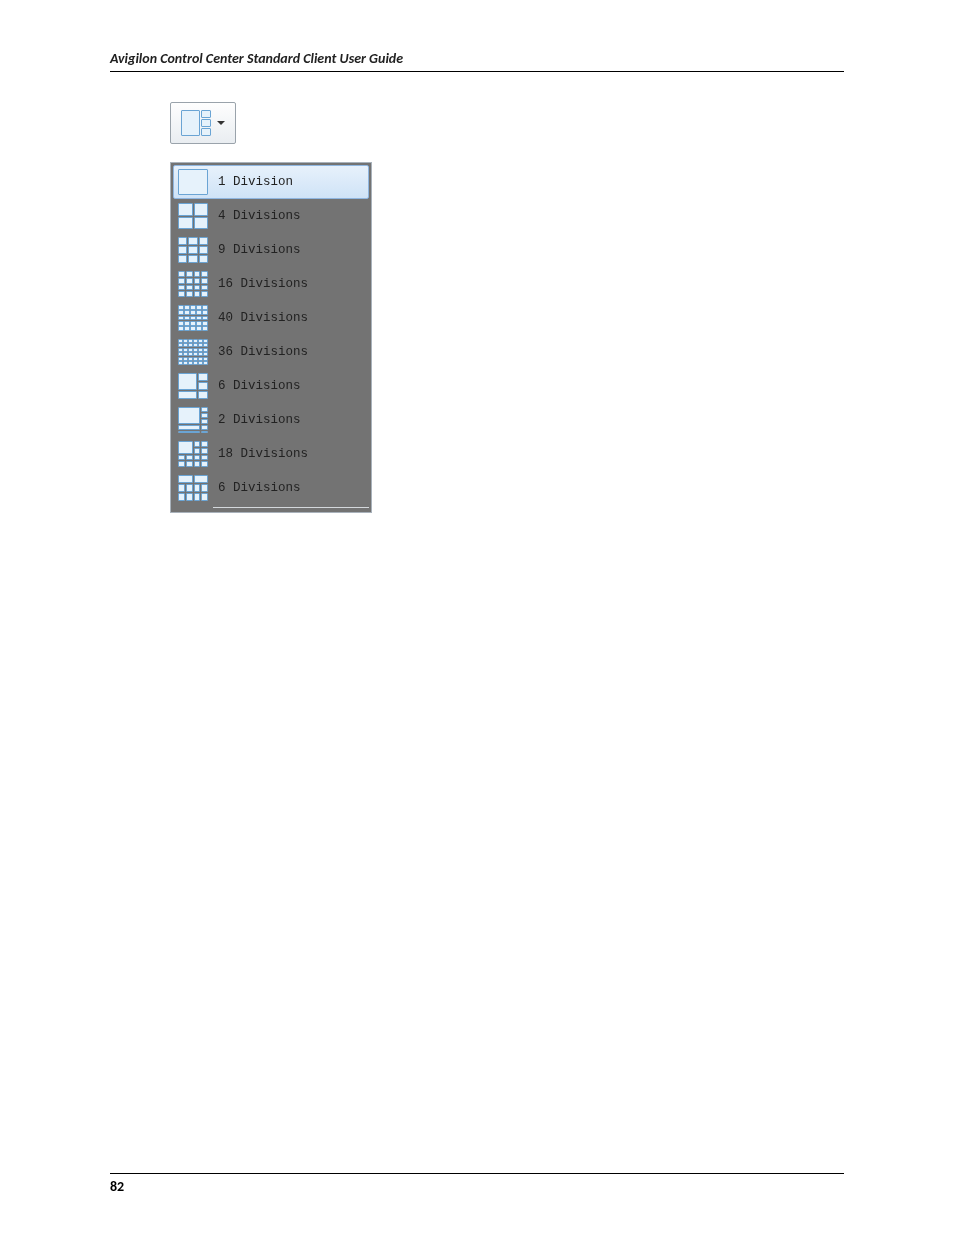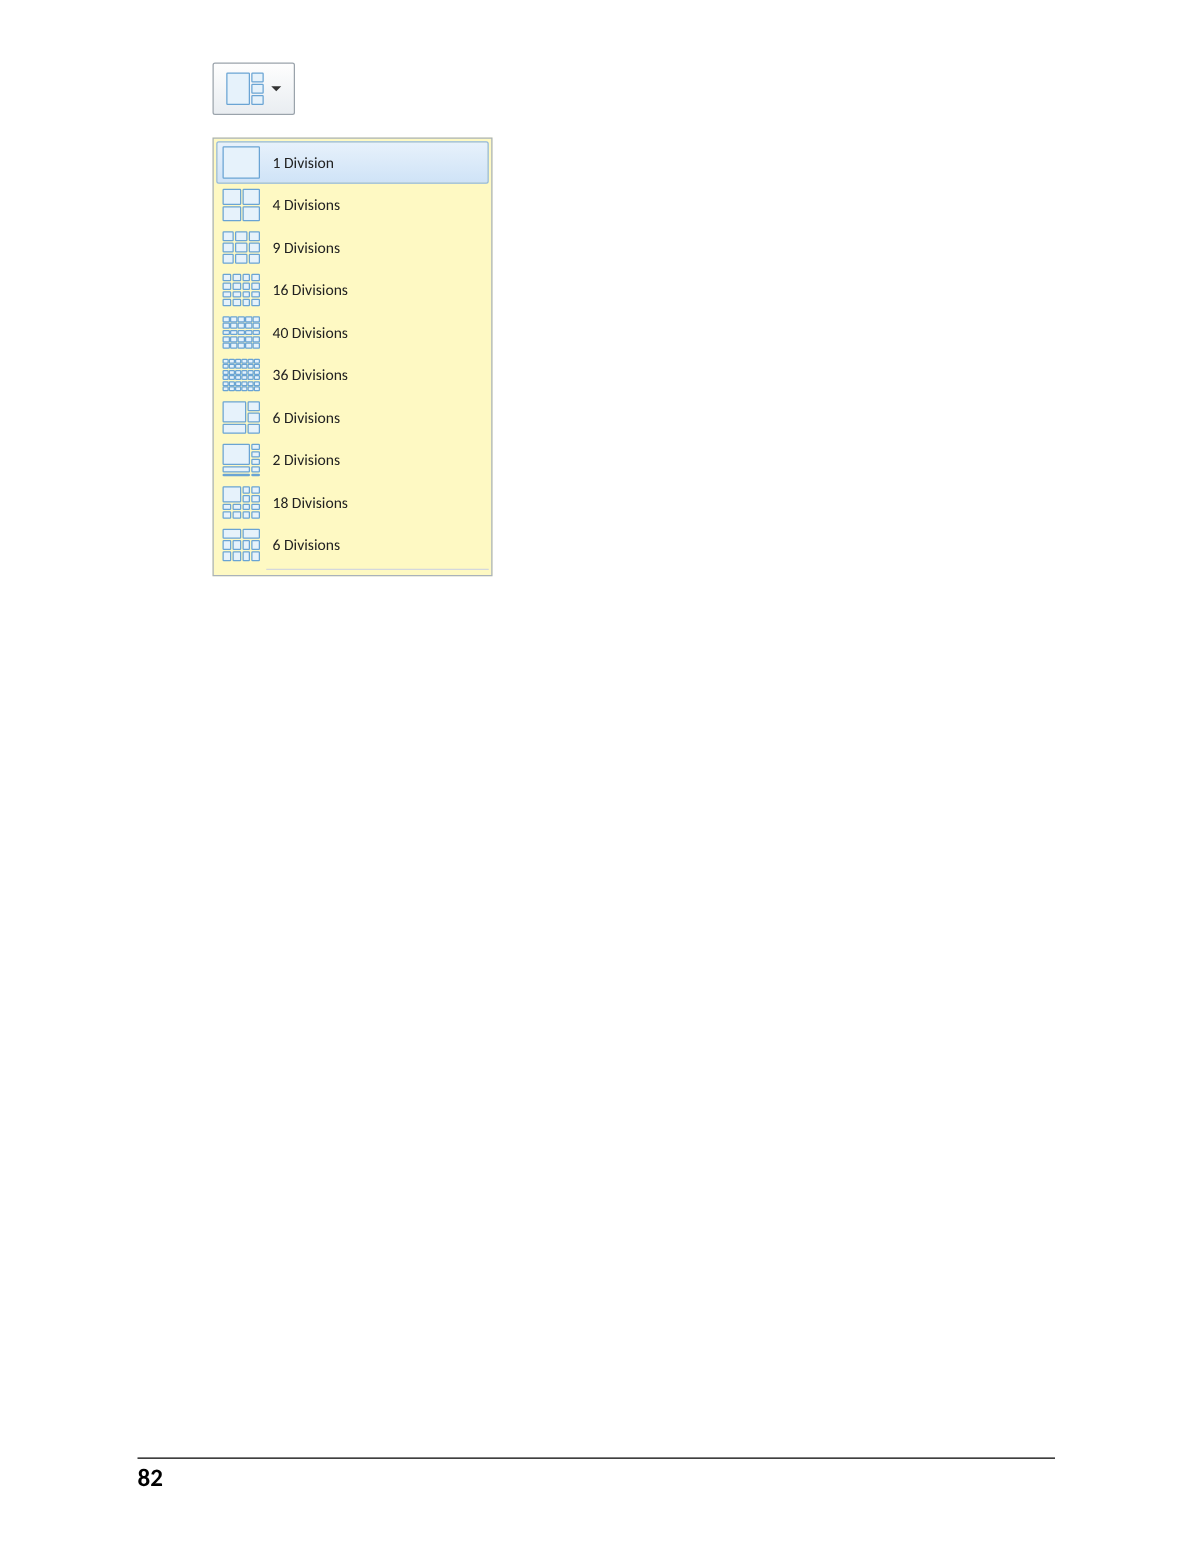--- a/index.html
+++ b/index.html
@@ -59,27 +59,28 @@
   .toolbar-btn .mini-grid > span.big {
     grid-row: 1 / span 3;
   }
   .toolbar-btn .arrow {
     width: 0; height: 0;
     border-left: 4px solid transparent;
     border-right: 4px solid transparent;
     border-top: 4px solid #333;
   }
   .dropdown {
-    width: 224px;
-    background: #fef9c3;
+    width: 202px;
+    background: #737373;
     border-left: 1px solid #a9b2bb;
     border-right: 1px solid #a9b2bb;
     border-top: 1px solid #a9b2bb;
     border-bottom: 1px solid #a9b2bb;
     padding: 2px;
+    font-family: Liberation Mono, monospace;
   }
   .dropdown-item {
     height: 34px;
     display: flex;
     align-items: center;
     gap: 10px;
     padding: 0 4px;
     font-size: 12.5px;
     color: #222;
     border: 1px solid transparent;
@@ -126,29 +127,30 @@
   .g10 > span:nth-child(2) { grid-column: 3 / span 2; }
   .icon-placeholder {
     width: 30px;
     height: 26px;
     flex-shrink: 0;
   }
   .spacer { flex: 1; }
   .footer {
     border-top: 1px solid #000;
     padding-top: 4px;
-    font-size: 20px;
+    font-size: 14px;
     font-weight: 700;
   }
 </style>
 </head>
 <body>
 
 <div class="page">
 
+  <div class="header">Avigilon Control Center Standard Client User Guide</div>
 
   <div class="figure-area">
 
     <div class="toolbar-btn">
       <span class="mini-grid">
         <span class="big"></span>
           <span></span>
           <span></span>
           <span></span>
       </span>

